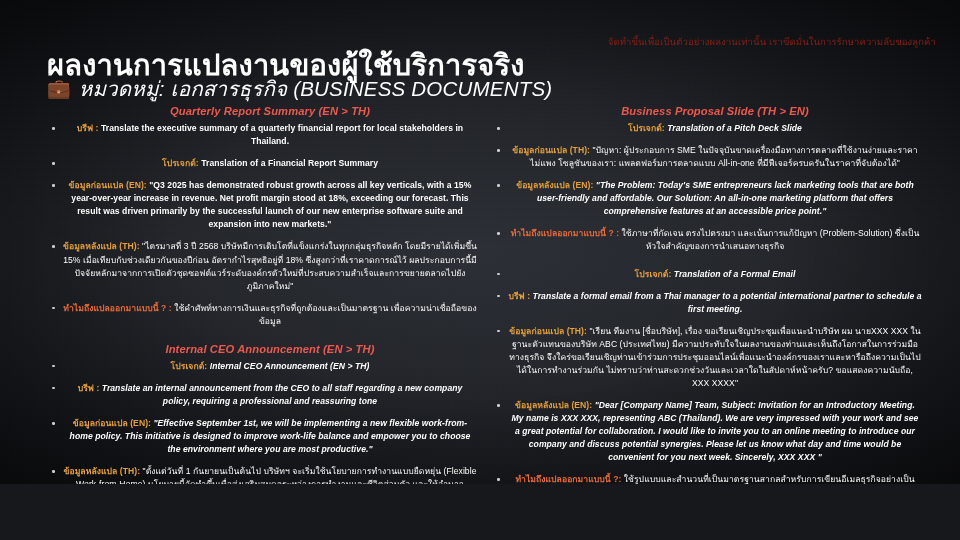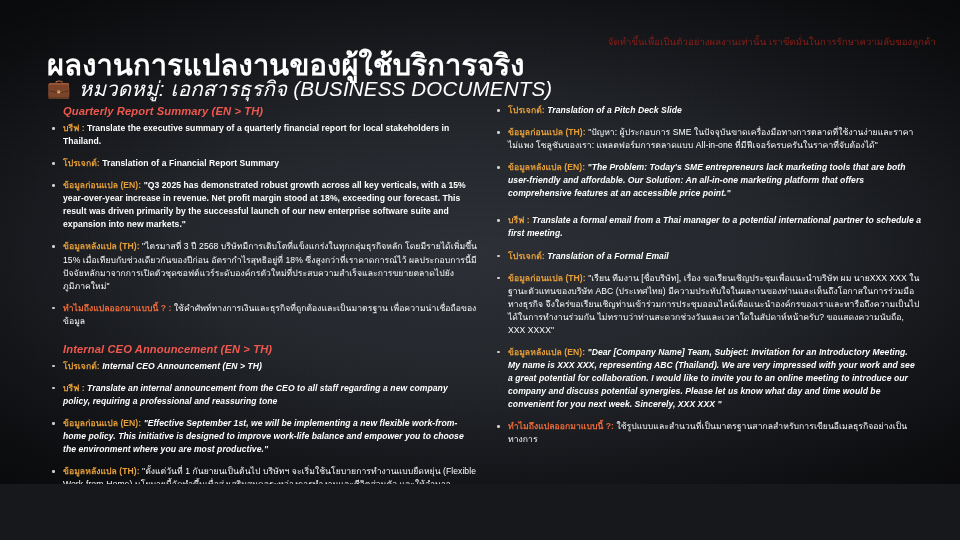--- a/index.html
+++ b/index.html
@@ -15,20 +15,21 @@
   }
 
   #slide {
     position: relative;
     width: 960px;
     height: 484px;
     box-sizing: border-box;
     background:
       radial-gradient(ellipse 78% 62% at 50% 52%, #2b2e34 0%, #23262b 38%, #1a1c21 68%, #101114 100%);
     overflow: hidden;
+    text-align: center;
   }
   
   #grain {
     position: absolute;
     inset: 0;
     pointer-events: none;
     opacity: .30;
     background-image:
       repeating-linear-gradient(0deg, rgba(255,255,255,.035) 0 1px, rgba(0,0,0,0) 1px 2px),
       repeating-linear-gradient(90deg, rgba(255,255,255,.025) 0 1px, rgba(0,0,0,0) 1px 3px);
@@ -188,30 +189,32 @@
             <li><span class="lbl lbl-gold">โปรเจกต์:</span> <span class="body-em">Internal CEO Announcement (EN &gt; TH)</span></li>
             <li><span class="lbl lbl-gold">บรีฟ :</span> <span class="body-em">Translate an internal announcement from the CEO to all staff regarding a new company policy, requiring a professional and reassuring tone</span></li>
             <li><span class="lbl lbl-gold">ข้อมูลก่อนแปล (EN):</span> <span class="body-em">"Effective September 1st, we will be implementing a new flexible work-from-home policy. This initiative is designed to improve work-life balance and empower you to choose the environment where you are most productive."</span></li>
             <li><span class="lbl lbl-gold">ข้อมูลหลังแปล (TH):</span> <span class="body-th">"ตั้งแต่วันที่ 1 กันยายนเป็นต้นไป บริษัทฯ จะเริ่มใช้นโยบายการทำงานแบบยืดหยุ่น (Flexible Work-from-Home) นโยบายนี้จัดทำขึ้นเพื่อส่งเสริมสมดุลระหว่างการทำงานและชีวิตส่วนตัว และให้อำนาจพนักงานในการเลือกสภาพแวดล้อมที่เหมาะสมกับการทำงานของตนเองมากที่สุด"</span></li>
             <li><span class="lbl lbl-orange">ทำไมถึงแปลออกมาแบบนี้ ?:</span> <span class="body-th">เลือกใช้คำที่เป็นทางการแต่แฝงด้วยความเข้าอกเข้าใจ (เช่น 'ส่งเสริมสมดุล') เพื่อรักษาน้ำเสียงเชิงบวกตามต้นฉบับ</span></li>
           </ul>
         </div>
       </div>
     <div class="col col-right" id="col-1">
         <div class="section">
+          <div class="section-title">Business Proposal Slide (TH &gt; EN)</div>
           <ul class="bullets">
             <li><span class="lbl lbl-gold">โปรเจกต์:</span> <span class="body-em">Translation of a Pitch Deck Slide</span></li>
             <li><span class="lbl lbl-gold">ข้อมูลก่อนแปล (TH):</span> <span class="body-th">"ปัญหา: ผู้ประกอบการ SME ในปัจจุบันขาดเครื่องมือทางการตลาดที่ใช้งานง่ายและราคาไม่แพง โซลูชันของเรา: แพลตฟอร์มการตลาดแบบ All-in-one ที่มีฟีเจอร์ครบครันในราคาที่จับต้องได้"</span></li>
             <li><span class="lbl lbl-gold">ข้อมูลหลังแปล (EN):</span> <span class="body-em">"The Problem: Today's SME entrepreneurs lack marketing tools that are both user-friendly and affordable. Our Solution: An all-in-one marketing platform that offers comprehensive features at an accessible price point."</span></li>
-          </ul>
-        </div>
-        <div class="section">
-          <ul class="bullets">
+            <li><span class="lbl lbl-orange">ทำไมถึงแปลออกมาแบบนี้ ? :</span> <span class="body-th">ใช้ภาษาที่กัดเจน ตรงไปตรงมา และเน้นการแก้ปัญหา (Problem-Solution) ซึ่งเป็นหัวใจสำคัญของการนำเสนอทางธุรกิจ</span></li>
+          </ul>
+        </div>
+        <div class="section">
+          <ul class="bullets">
+            <li><span class="lbl lbl-gold">โปรเจกต์:</span> <span class="body-em">Translation of a Formal Email</span></li>
             <li><span class="lbl lbl-gold">บรีฟ :</span> <span class="body-em">Translate a formal email from a Thai manager to a potential international partner to schedule a first meeting.</span></li>
-            <li><span class="lbl lbl-gold">โปรเจกต์:</span> <span class="body-em">Translation of a Formal Email</span></li>
             <li><span class="lbl lbl-gold">ข้อมูลก่อนแปล (TH):</span> <span class="body-th">"เรียน ทีมงาน [ชื่อบริษัท], เรื่อง ขอเรียนเชิญประชุมเพื่อแนะนำบริษัท ผม นายXXX XXX ในฐานะตัวแทนของบริษัท ABC (ประเทศไทย) มีความประทับใจในผลงานของท่านและเห็นถึงโอกาสในการร่วมมือทางธุรกิจ จึงใคร่ขอเรียนเชิญท่านเข้าร่วมการประชุมออนไลน์เพื่อแนะนำองค์กรของเราและหารือถึงความเป็นไปได้ในการทำงานร่วมกัน ไม่ทราบว่าท่านสะดวกช่วงวันและเวลาใดในสัปดาห์หน้าครับ? ขอแสดงความนับถือ, XXX XXXX"</span></li>
             <li><span class="lbl lbl-gold">ข้อมูลหลังแปล (EN):</span> <span class="body-em">"Dear [Company Name] Team, Subject: Invitation for an Introductory Meeting. My name is XXX XXX, representing ABC (Thailand). We are very impressed with your work and see a great potential for collaboration. I would like to invite you to an online meeting to introduce our company and discuss potential synergies. Please let us know what day and time would be convenient for you next week. Sincerely, XXX XXX "</span></li>
             <li><span class="lbl lbl-orange">ทำไมถึงแปลออกมาแบบนี้ ?:</span> <span class="body-th">ใช้รูปแบบและสำนวนที่เป็นมาตรฐานสากลสำหรับการเขียนอีเมลธุรกิจอย่างเป็นทางการ</span></li>
           </ul>
         </div>
       </div>
 
   </div>
 </div>
 

